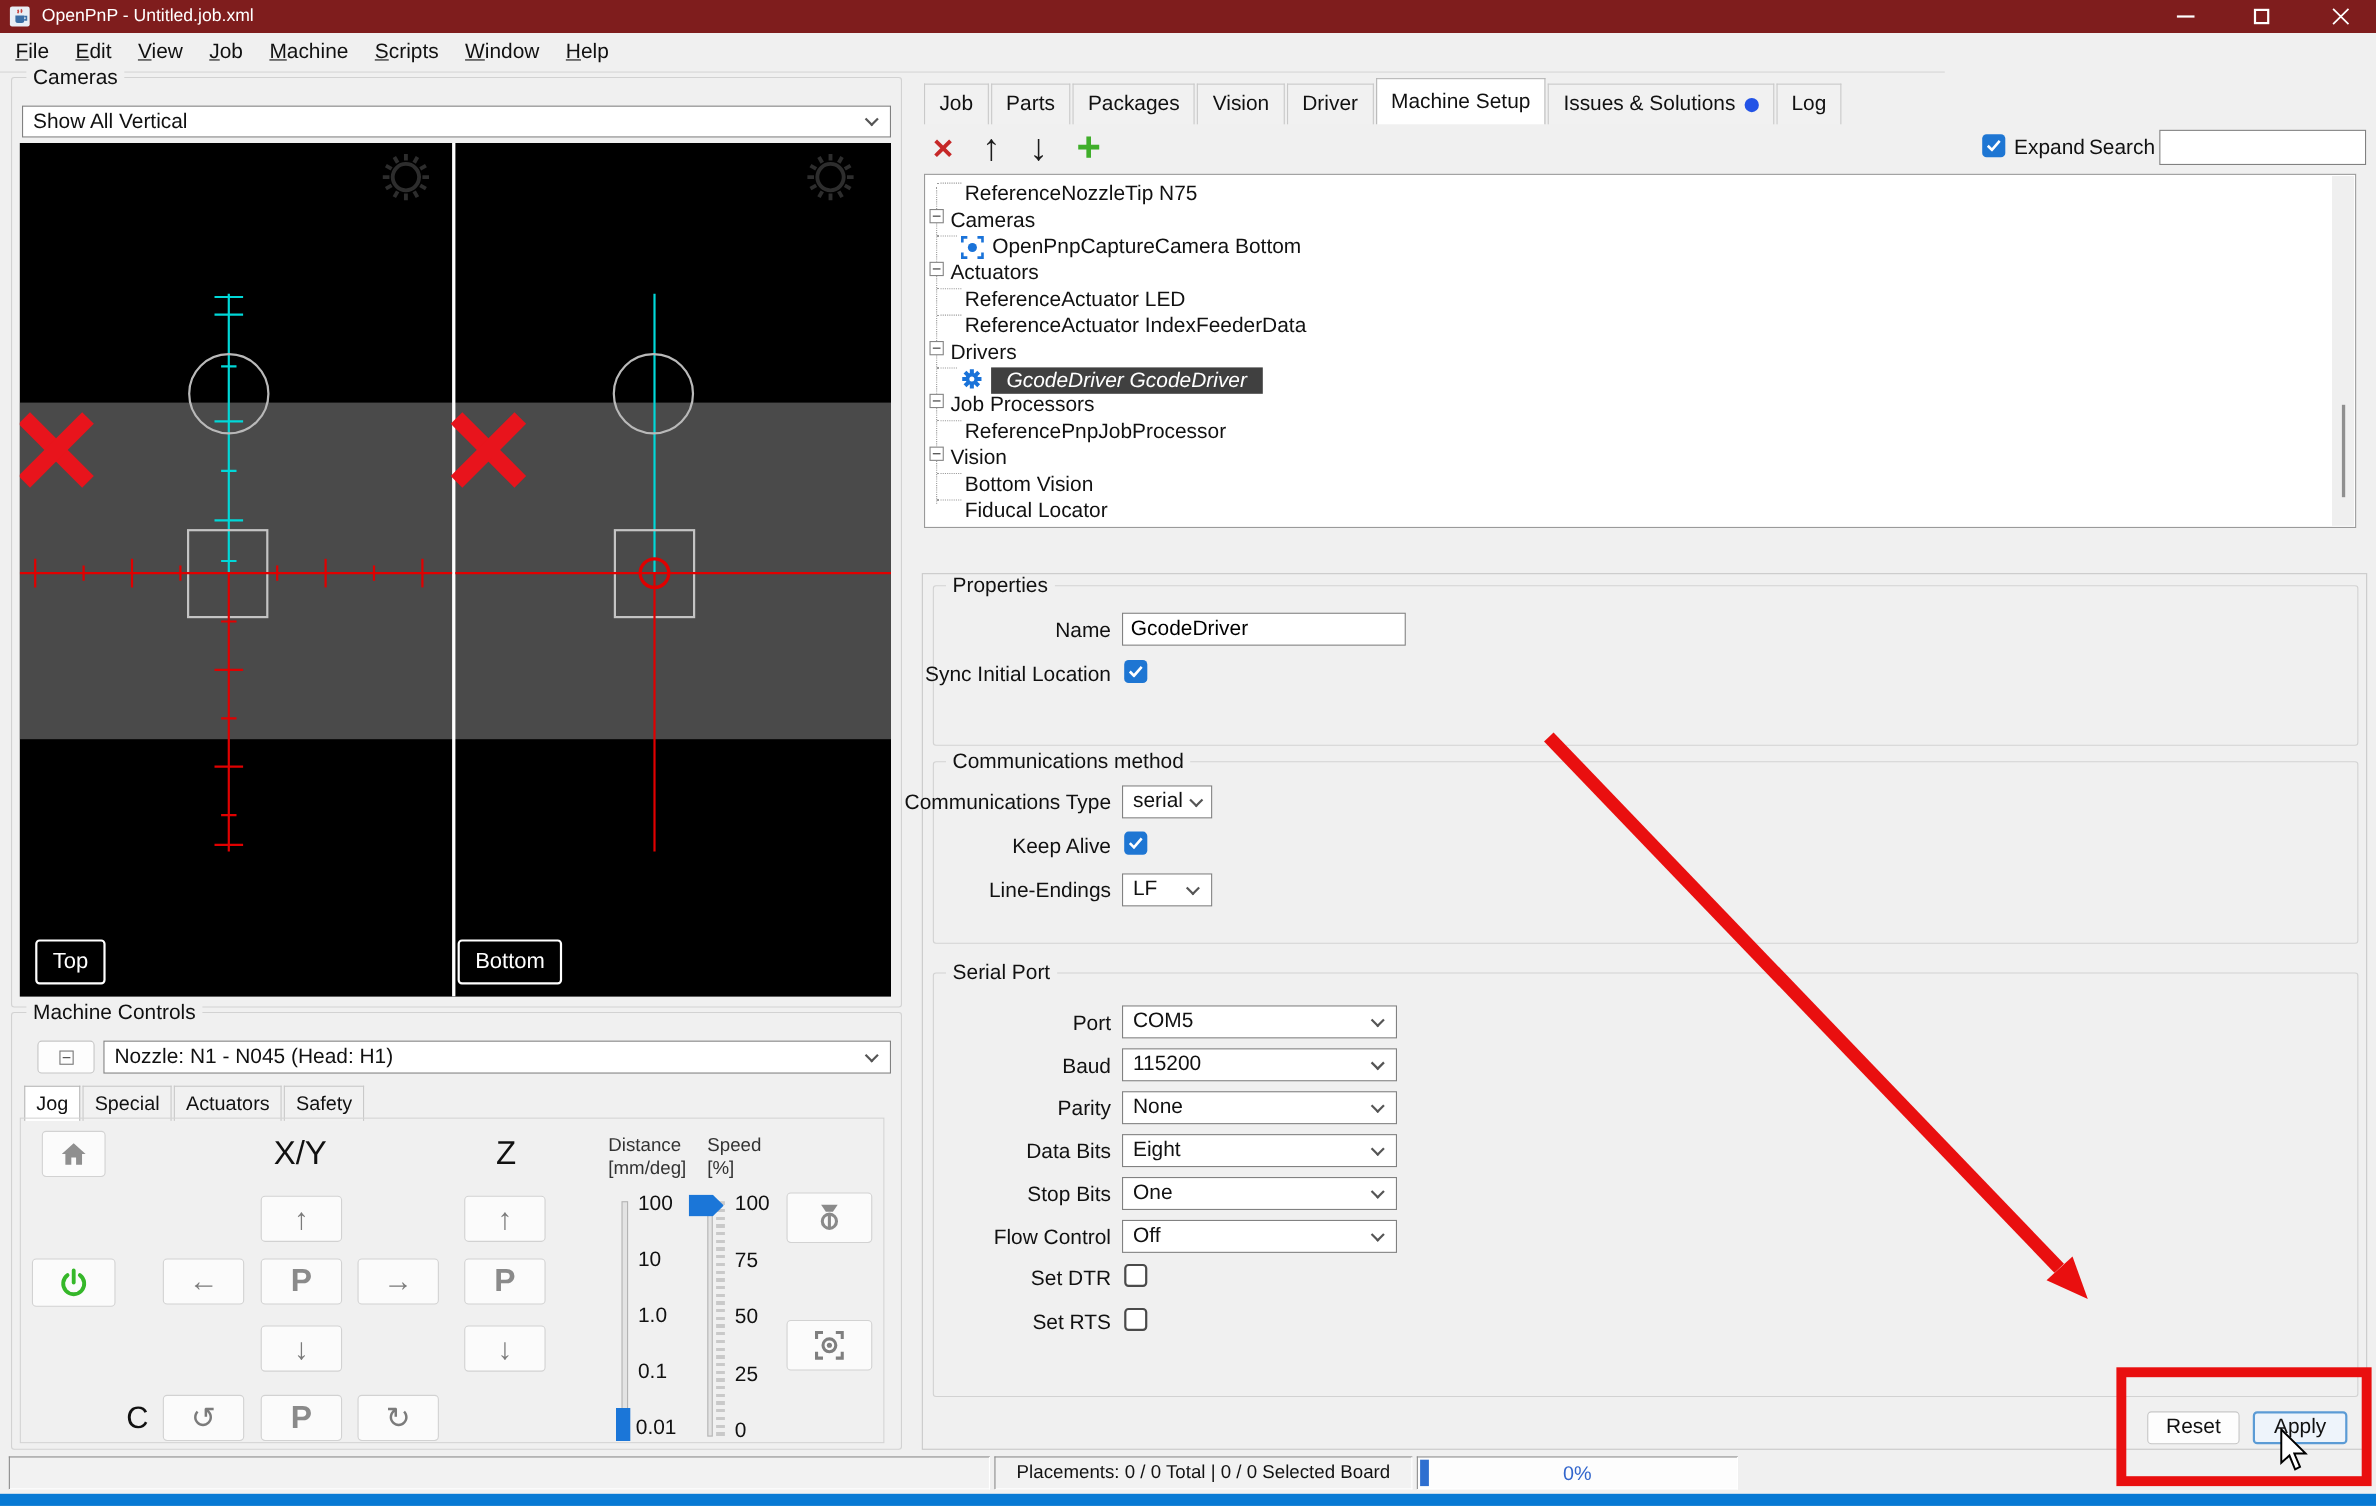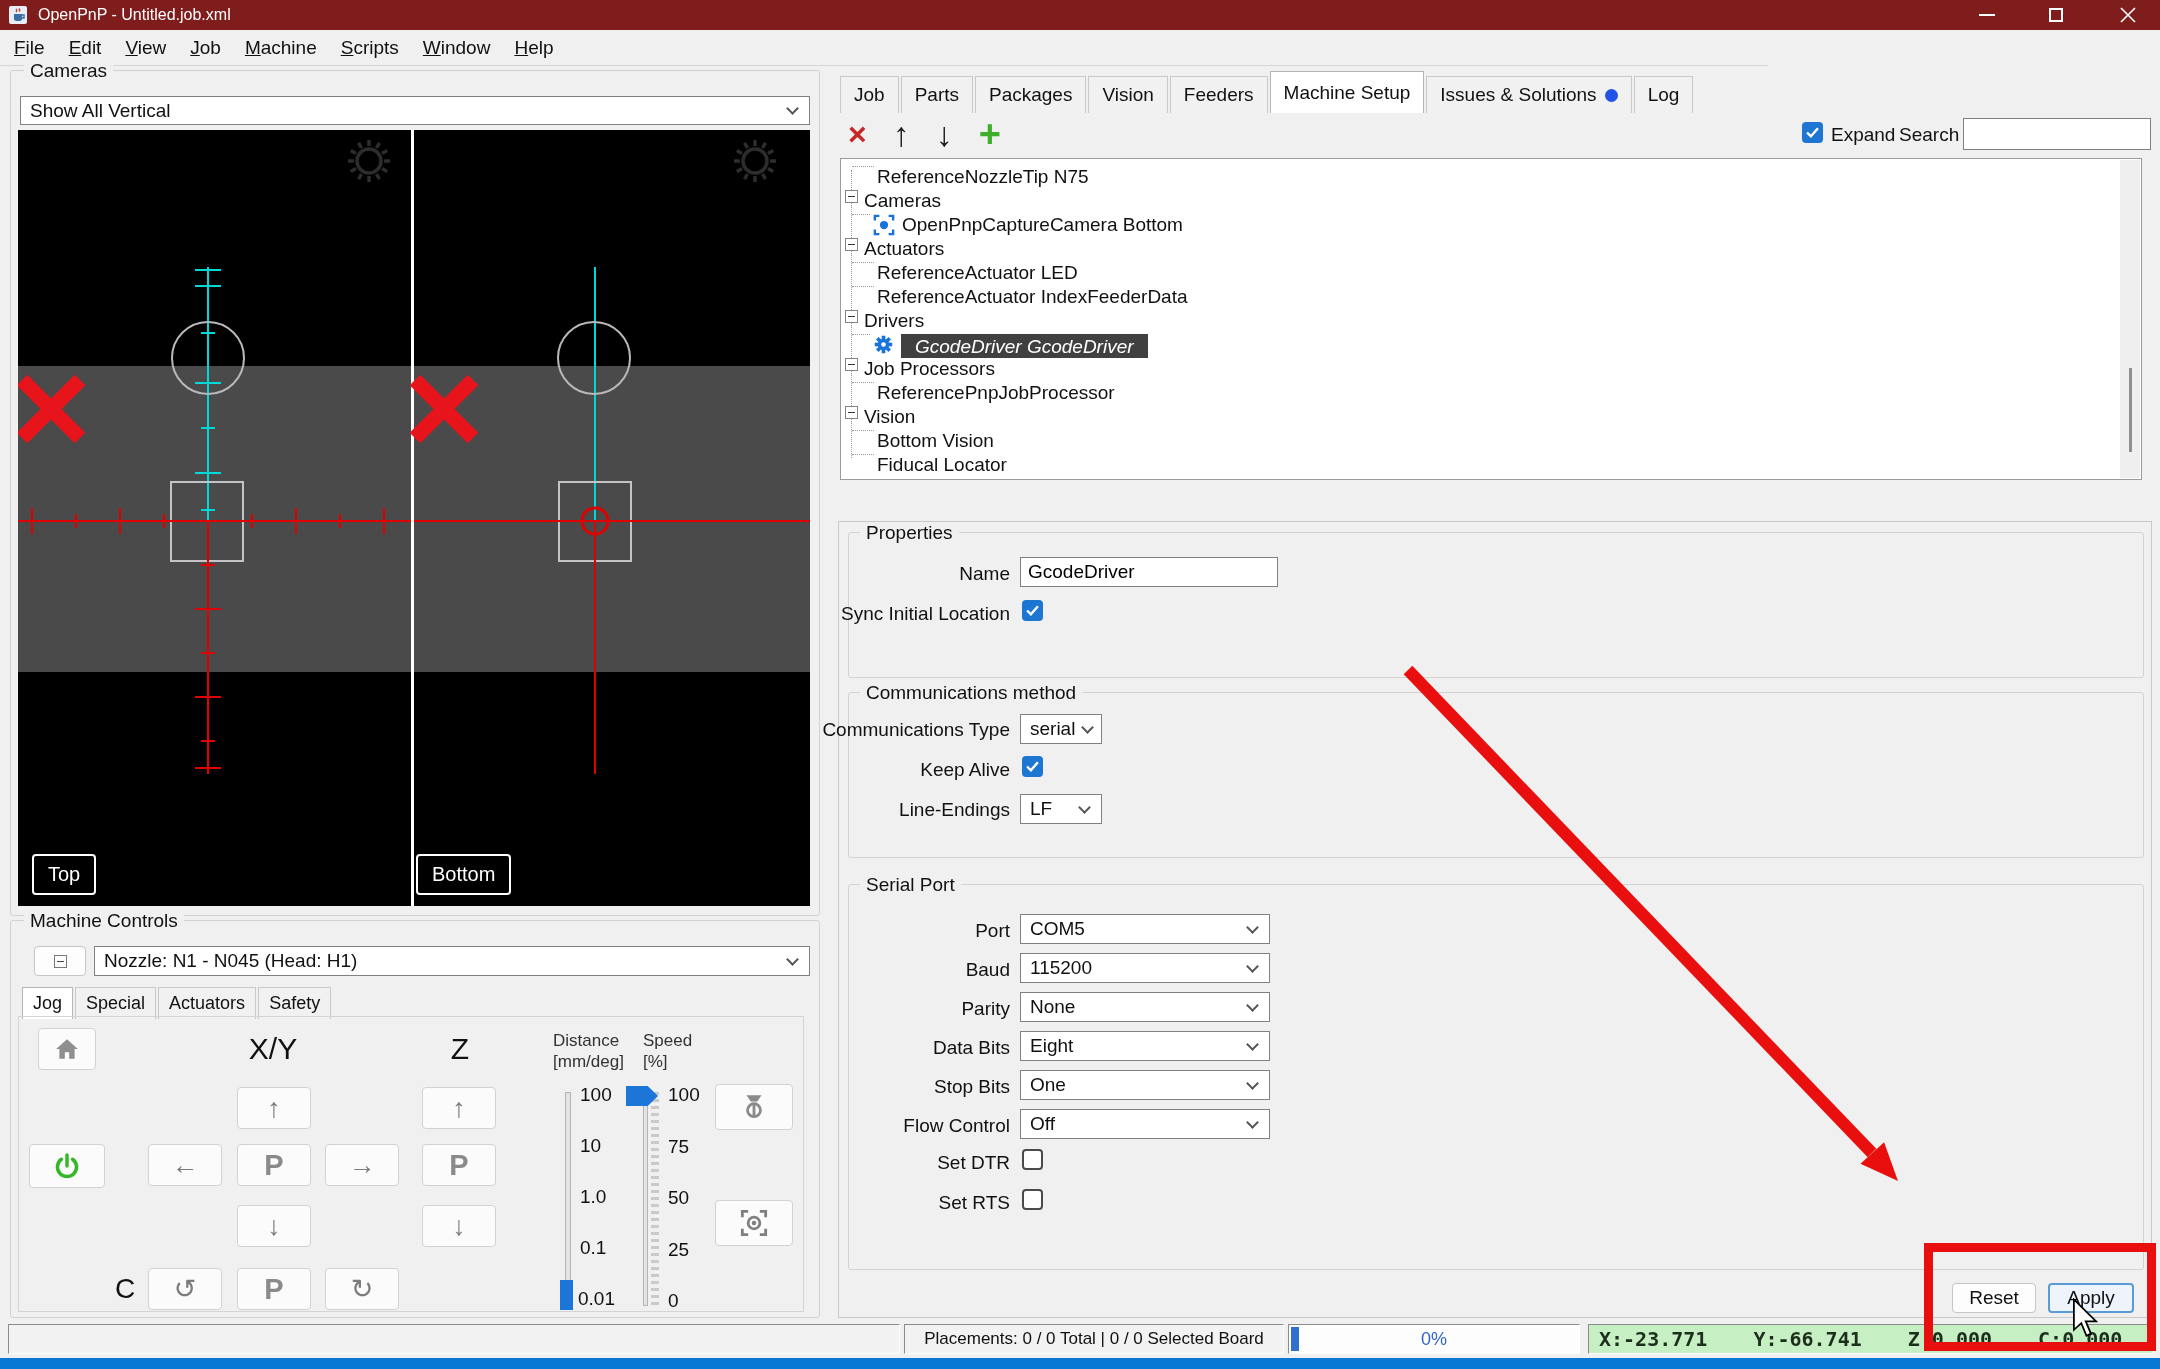--- a/index.html
+++ b/index.html
@@ -334,21 +334,21 @@
       </g>
       <circle cx="12" cy="12" r="2" fill="#7f7f7f"></circle>
     </svg>
   </div>
 
   <div class="abs tabbar" style="left:840px; top:71px;">
     <span class="tab">Job</span>
     <span class="tab">Parts</span>
     <span class="tab">Packages</span>
     <span class="tab">Vision</span>
-    <span class="tab">Feeders</span>
+    <span class="tab">Driver</span>
     <span class="tab active">
         <span>Machine Setup</span>
       </span>
     <span class="tab">
         <span>Issues &amp; Solutions</span>
         <span class="dot"></span>
       </span>
     <span class="tab">Log</span>
   </div>
 
@@ -535,26 +535,20 @@
 
   <div class="abs btn" style="left:1952px; top:1283px; width:84px; height:30px;">Reset</div>
   <div class="abs btn focus" style="left:2048px; top:1283px; width:86px; height:30px;">Apply</div>
 
   <div class="abs sunken" style="left:8px; top:1324px; width:892px; height:30px; background:#f2f2f2;"></div>
   <div class="abs sunken statustext" style="left:904px; top:1324px; width:380px; height:30px; background:#f2f2f2;">Placements: 0 / 0 Total | 0 / 0 Selected Board</div>
   <div class="abs sunken" style="left:1288px; top:1324px; width:292px; height:30px; background:#fdfdfd;">
     <div class="abs" style="left:2px; top:2px; width:8px; height:24px; background:#2e6fd0;"></div>
     <div class="abs statustext" style="left:0; top:0; width:100%; height:100%; color:#3366cc; font-size:18px;">0%</div>
   </div>
-  <div class="abs sunken dro" style="left:1588px; top:1324px; width:566px; height:30px;">
-    <span>X:-23.771</span>
-    <span>Y:-66.741</span>
-    <span>Z:0.000</span>
-    <span>C:0.000</span>
-  </div>
   <div class="abs" style="left:0; top:1358px; width:2160px; height:11px; background:#0779d4;"></div>
 
   <svg class="abs anno" style="left:0; top:0;" width="2160" height="1369" viewBox="0 0 2160 1369">
     <line x1="1408" y1="670" x2="1872" y2="1153" stroke="#e90f0f" stroke-width="12"></line>
     <polygon points="1898,1181 1860.5,1163.8 1884.1,1142.2" fill="#e90f0f"></polygon>
   </svg>
   <div class="abs anno anno-rect" style="left:1924px; top:1243px; width:232px; height:108px;"></div>
   <svg class="abs anno" style="left:2072px; top:1298px;" width="26" height="40" viewBox="0 0 17 27">
     <polygon points="1,1 1,21.5 6,17 9.5,25.5 12.5,24 9,15.8 16,15.8" fill="#fff" stroke="#000" stroke-width="1.2"></polygon>
   </svg>

